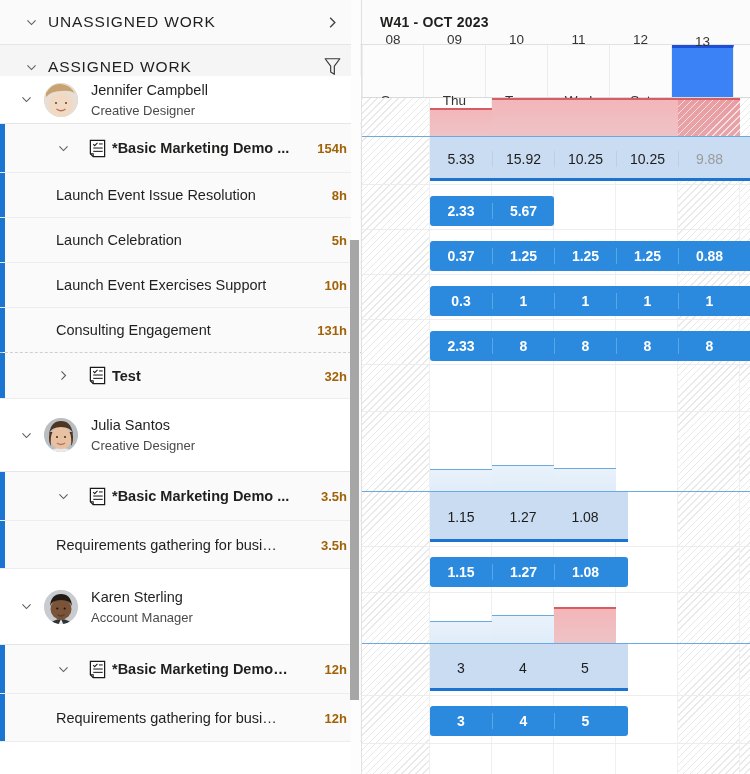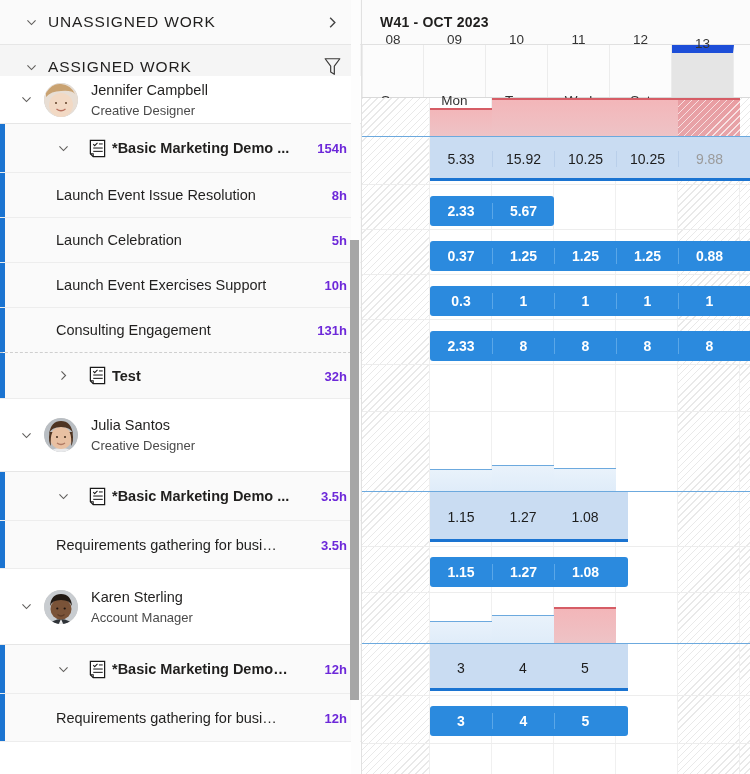--- a/index.html
+++ b/index.html
@@ -51,40 +51,40 @@
     overflow:hidden;text-overflow:ellipsis;max-width:178px;
   }
   .task-row{
     position:relative;height:45px;display:flex;align-items:center;background:#fafafa;
     border-bottom:1px solid #ededed;padding-left:56px;
   }
   .task-row.dashed{border-bottom:1px dashed #cfcfcf;}
   .task-name{font-size:14.5px;color:#201f1e;white-space:nowrap;overflow:hidden;
     text-overflow:ellipsis;max-width:228px;}
   .hrs{position:absolute;right:14px;top:50%;transform:translateY(-50%);
-    font-size:13px;font-weight:bold;color:#6d28d9;white-space:nowrap;}
+    font-size:13px;font-weight:bold;color:#a16207;white-space:nowrap;}
   .accent{position:absolute;left:0;top:0;bottom:0;width:5px;background:#1b74d1;}
 
   
   #lscroll{position:absolute;right:1px;top:0;width:9px;height:774px;background:#fdfdfd;}
   #lthumb{position:absolute;right:1px;top:240px;width:9px;height:460px;background:#a6a6a6;border-radius:0;}
 
   
   #right{position:relative;width:388px;height:774px;flex:0 0 388px;background:#fff;overflow:hidden;}
   #rhead{height:45px;border-bottom:1px solid #e1e1e1;display:flex;align-items:center;
      padding-left:18px;background:#fbfbfb;}
   #rhead .wk{font-size:14px;font-weight:bold;color:#201f1e;letter-spacing:.2px;}
 
   #days{position:relative;height:53px;display:flex;border-bottom:1px solid #d9d9d9;background:#fcfcfc;}
   .day{position:relative;width:62px;flex:0 0 62px;display:flex;flex-direction:column;
      align-items:center;justify-content:center;border-right:1px solid #ececec;line-height:1.25;}
   .day.first{border-left:1px solid #ececec;}
   .day .dn{font-size:13.5px;color:#333;}
   .day .dw{font-size:13.5px;color:#333;margin-top:44px;}
-  .day.today{background:#e5e5e5;border-top:8px solid #1d4ed8;}
+  .day.today{background:#3b82f6;border-top:3px solid #1d4ed8;}
   .day.weekend{background:#fcfcfc;}
 
   
   #grid{position:relative;width:388px;height:676px;overflow:hidden;}
   .colband{position:absolute;top:0;bottom:0;width:62px;border-right:1px solid #f0f0f0;}
   .hatch{
     background-image:repeating-linear-gradient(-45deg, #ffffff 0px, #ffffff 4px, #e9e9e9 4px, #e9e9e9 5px);
   }
   .rowline{position:absolute;left:0;right:0;height:1px;background:#ededed;}
 
@@ -345,21 +345,21 @@
       <span class="wk">W41 - OCT 2023</span>
     </div>
 
     <div id="days">
       <div class="day first weekend">
         <span class="dn">08</span>
         <span class="dw">Sun</span>
       </div>
       <div class="day">
         <span class="dn">09</span>
-        <span class="dw">Mon</span>
+        <span class="dw">Thu</span>
       </div>
       <div class="day">
         <span class="dn">10</span>
         <span class="dw">Tue</span>
       </div>
       <div class="day">
         <span class="dn">11</span>
         <span class="dw">Wed</span>
       </div>
       <div class="day">

